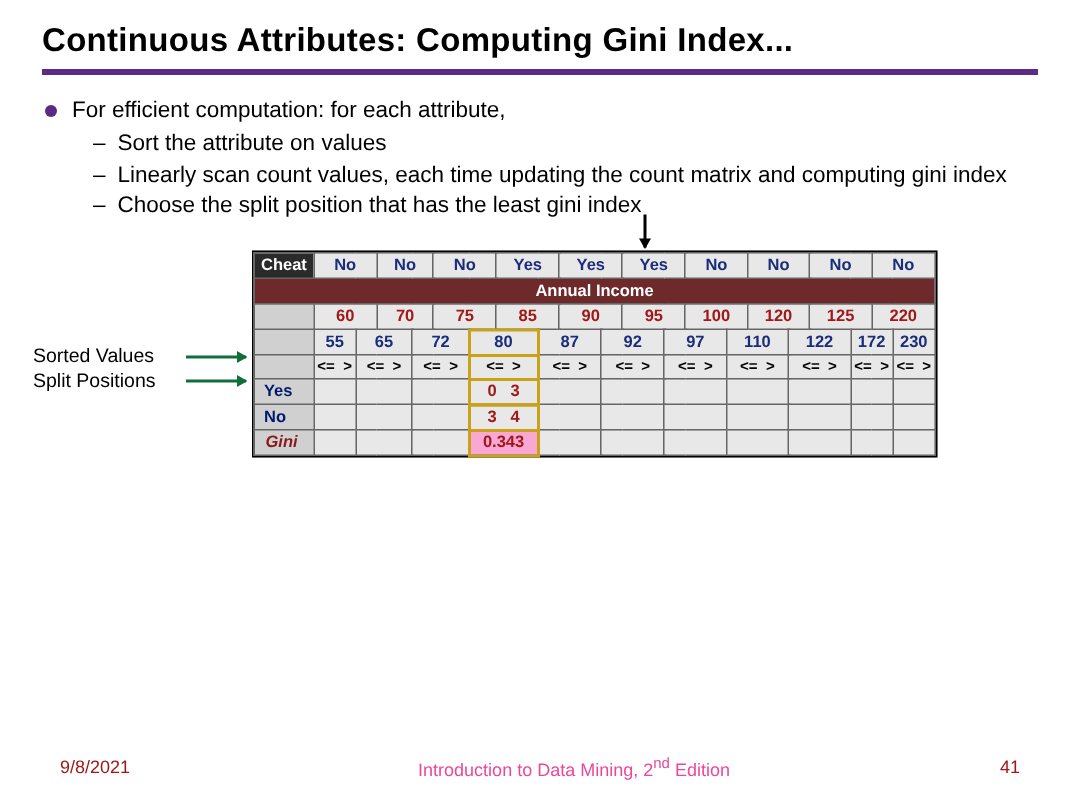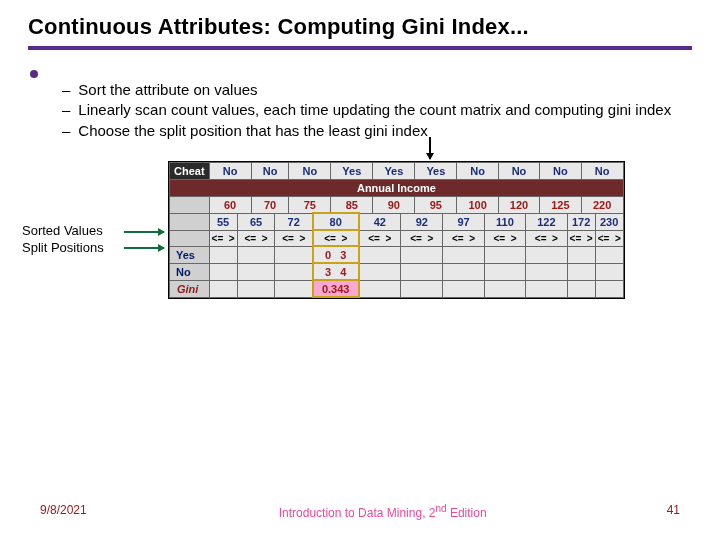--- a/index.html
+++ b/index.html
@@ -82,20 +82,21 @@
 </head>
 <body>
 
 <div class="slide">
   <div class="title">Continuous Attributes: Computing Gini Index...</div>
   <div class="hr"></div>
 
   <div class="bullets">
     <div class="b1">
       <span class="dot"></span>
+      <span>For efficient computation: for each attribute,</span>
     </div>
     <div class="sub"><span class="dash">–</span><span>Sort the attribute on values</span></div>
     <div class="sub"><span class="dash">–</span><span>Linearly scan count values, each time updating the count matrix and computing gini index</span></div>
     <div class="sub"><span class="dash">–</span><span>Choose the split position that has the least gini index</span></div>
   </div>
 
   <div class="figure-wrap" style="height:210px;">
     <div class="vert-arrow" style="left:401px; top:-24px; height:22px;"></div>
 
     <div class="left-labels">
@@ -140,21 +141,21 @@
           <td class="val-red" colspan="5">125</td>
           <td class="val-red" colspan="5">220</td>
         </tr>
 
         <tr>
           <td class="val-plain" style="background:#d0d0d0;"></td>
           <td class="val-navy" colspan="3">55</td>
           <td class="val-navy" colspan="5">65</td>
           <td class="val-navy" colspan="5">72</td>
           <td class="val-navy highlight" colspan="5">80</td>
-          <td class="val-navy" colspan="5">42</td>
+          <td class="val-navy" colspan="5">87</td>
           <td class="val-navy" colspan="5">92</td>
           <td class="val-navy" colspan="5">97</td>
           <td class="val-navy" colspan="5">110</td>
           <td class="val-navy" colspan="5">122</td>
           <td class="val-navy" colspan="5">172</td>
           <td class="val-navy" colspan="2">230</td>
         </tr>
 
         <tr>
           <td class="val-plain" style="background:#d0d0d0;"></td>

